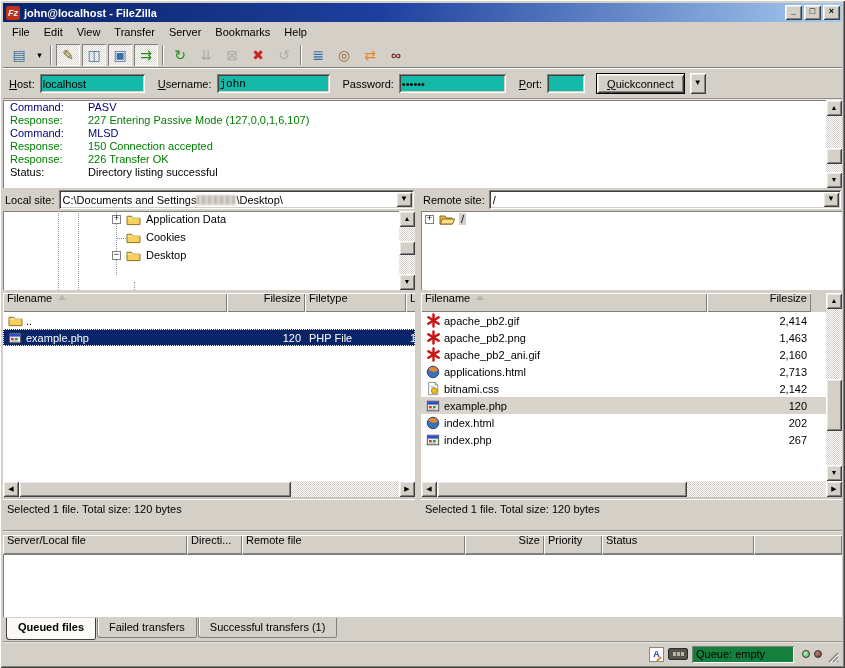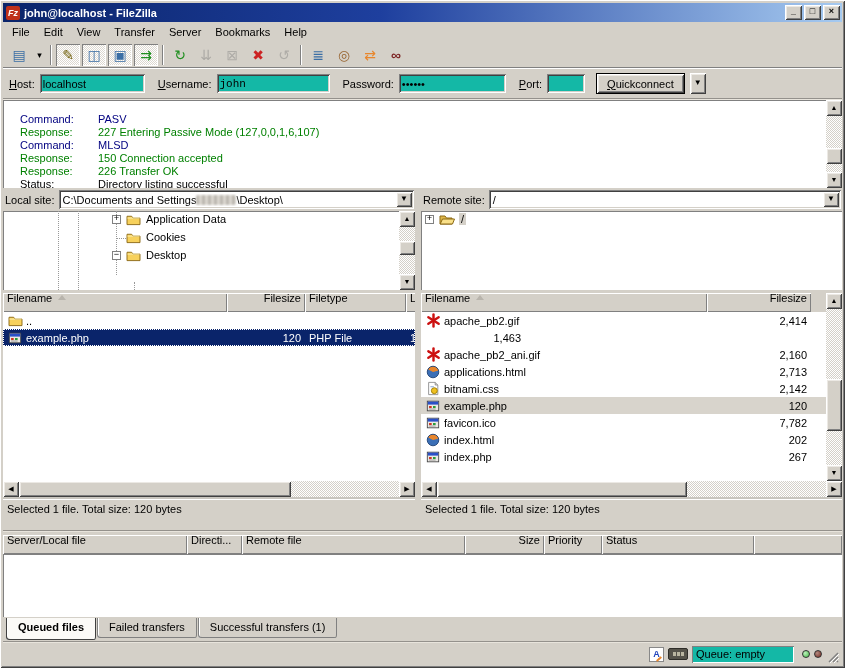--- a/index.html
+++ b/index.html
@@ -37,21 +37,21 @@
   .qlabel.ul { display:inline-block; }
   .qlabel.ul::first-letter { text-decoration:underline; }
   .qinput { height:19px; border:none; outline:none; padding:2px 3px; font:11px "Liberation Sans",sans-serif; background:#14b8a6;
     box-shadow: inset 1px 1px 0 #808080, inset -1px -1px 0 #fff, inset 2px 2px 0 #404040, inset -2px -2px 0 #d4d0c8; }
   .qc-btn { height:21px; padding:0 10px; font:11px "Liberation Sans",sans-serif; border:1px solid #000; }
   .qc-btn span { display:inline-block; }
   .qc-btn span::first-letter { text-decoration:underline; }
   .qc-drop { width:16px; height:21px; font-size:8px; line-height:20px; text-align:center; }
   
   .logwrap { height:88px; display:flex; background:#fff; box-shadow: inset 1px 1px 0 #808080, inset -1px -1px 0 #fff; }
-  .log { flex:1 1 auto; padding:1px 0 0 17px; overflow:hidden;margin-top:12px; }
+  .log { flex:1 1 auto; padding:1px 0 0 7px; overflow:hidden; }
   .logline { display:flex; height:13px; line-height:13px; white-space:nowrap; }
   .logline .llabel { width:78px; flex:0 0 auto; }
   .logline.command { color:var(--c-cmd); }
   .logline.response { color:var(--c-rsp); }
   .logline.status { color:#000; }
   
   .vscroll { width:16px; flex:0 0 auto; display:flex; flex-direction:column;
     background:repeating-conic-gradient(#fff 0% 25%, #d4d0c8 0% 50%); background-size:2px 2px; position:relative; }
   .hscroll { height:16px; display:flex; background:repeating-conic-gradient(#fff 0% 25%, #d4d0c8 0% 50%); background-size:2px 2px; position:relative; }
   .sbtn { width:16px; height:16px; flex:0 0 auto; font-size:7px; line-height:15px; text-align:center; color:#000; }
@@ -106,21 +106,21 @@
   .tab { height:20px; padding:3px 12px 0; background:#d4d0c8;
     box-shadow: inset 1px -1px 0 #808080, inset -1px 0 0 #808080, inset 2px 0 0 #fff; border-radius:0 0 3px 3px; }
   .tab.active { height:22px; background:#fbfaf7; font-weight:bold; box-shadow: inset 1px -1px 0 #404040, inset -1px 0 0 #404040, inset 2px 0 0 #fff; }
   
   .statusbar { height:24px; border-top:2px groove #e8e4dc; display:flex; align-items:center; justify-content:flex-end; gap:4px; padding:2px 3px 2px; }
   .tt-icon { width:15px; height:15px; background:#fff; border:1px solid #888; font-size:9px; font-weight:bold; color:#2244bb;
     text-align:center; line-height:13px; position:relative; }
   .tt-icon::after { content:""; position:absolute; right:1px; bottom:1px; width:6px; height:2px; background:#e8862c; transform:rotate(-40deg); }
   .spd-icon { width:20px; height:12px; background:#55534a; border:1px solid #2e2d28; border-radius:2px; display:flex; align-items:center; justify-content:center; gap:1px; }
   .spd-icon i { width:3px; height:4px; background:#b9b5a0; display:block; }
-  .queuebox { width:102px; height:17px; padding:2px 4px 0; background:#14b8a6; box-shadow: inset 1px 1px 0 #808080, inset -1px -1px 0 #fff; white-space:nowrap; }
+  .queuebox { width:102px; height:17px; padding:2px 4px 0; background:#15803d; box-shadow: inset 1px 1px 0 #808080, inset -1px -1px 0 #fff; white-space:nowrap; }
   .led { width:8px; height:8px; border-radius:50%; border:1px solid #333; }
   .grip { width:13px; height:13px; align-self:flex-end; }
 </style>
 </head>
 <body>
 
 <div class="app">
 
   <div class="titlebar">
     <div class="fzicon">Fz</div>
@@ -407,35 +407,47 @@
                       </g>
                     </svg>
                   </span>
                   <span>apache_pb2.gif</span>
                 </div>
                 <div class="fcell right" style="width: 104px;">
                   <span>2,414</span>
                 </div>
               </div>
               <div class="frow">
-                <div class="fcell right" style="width: 104px;">
-                  <span>1,463</span>
-                </div>
-              </div>
-              <div class="frow">
                 <div class="fcell" style="width: 286px;">
                   <span class="icon16">
                     <svg width="15" height="15" viewBox="0 0 16 16">
                       <g stroke="#cc1111" stroke-width="2.6" stroke-linecap="round">
                         <line x1="8" y1="1.5" x2="8" y2="14.5"></line>
                         <line x1="2.5" y1="4.5" x2="13.5" y2="11.5"></line>
                         <line x1="13.5" y1="4.5" x2="2.5" y2="11.5"></line>
                       </g>
                     </svg>
                   </span>
+                  <span>apache_pb2.png</span>
+                </div>
+                <div class="fcell right" style="width: 104px;">
+                  <span>1,463</span>
+                </div>
+              </div>
+              <div class="frow">
+                <div class="fcell" style="width: 286px;">
+                  <span class="icon16">
+                    <svg width="15" height="15" viewBox="0 0 16 16">
+                      <g stroke="#cc1111" stroke-width="2.6" stroke-linecap="round">
+                        <line x1="8" y1="1.5" x2="8" y2="14.5"></line>
+                        <line x1="2.5" y1="4.5" x2="13.5" y2="11.5"></line>
+                        <line x1="13.5" y1="4.5" x2="2.5" y2="11.5"></line>
+                      </g>
+                    </svg>
+                  </span>
                   <span>apache_pb2_ani.gif</span>
                 </div>
                 <div class="fcell right" style="width: 104px;">
                   <span>2,160</span>
                 </div>
               </div>
               <div class="frow">
                 <div class="fcell" style="width: 286px;">
                   <span class="icon16">
                     <svg width="14" height="14" viewBox="0 0 16 16">
@@ -474,37 +486,20 @@
                       <rect x="2" y="3" width="12" height="3.4" fill="#2a50c8"></rect>
                       <rect x="3.5" y="8" width="3" height="2.4" fill="#cc3322"></rect>
                       <rect x="8" y="8" width="3" height="2.4" fill="#2a9a3a"></rect>
                       <rect x="3.5" y="11" width="7.5" height="1" fill="#999"></rect>
                     </svg>
                   </span>
                   <span>example.php</span>
                 </div>
                 <div class="fcell right" style="width: 104px;">
                   <span>120</span>
-                </div>
-              </div>
-              <div class="frow">
-                <div class="fcell" style="width: 286px;">
-                  <span class="icon16">
-                    <svg width="14" height="14" viewBox="0 0 16 16">
-                      <rect x="1.5" y="2.5" width="13" height="11" fill="#ece9e4" stroke="#444"></rect>
-                      <rect x="2" y="3" width="12" height="3.4" fill="#2a50c8"></rect>
-                      <rect x="3.5" y="8" width="3" height="2.4" fill="#cc3322"></rect>
-                      <rect x="8" y="8" width="3" height="2.4" fill="#2a9a3a"></rect>
-                      <rect x="3.5" y="11" width="7.5" height="1" fill="#999"></rect>
-                    </svg>
-                  </span>
-                  <span>favicon.ico</span>
-                </div>
-                <div class="fcell right" style="width: 104px;">
-                  <span>7,782</span>
                 </div>
               </div>
               <div class="frow">
                 <div class="fcell" style="width: 286px;">
                   <span class="icon16">
                     <svg width="14" height="14" viewBox="0 0 16 16">
                       <circle cx="8" cy="8" r="6.6" fill="#3b6fb6"></circle>
                       <path d="M2.4 5.2 A6.6 6.6 0 0 1 14.6 6.2 L8 8 Z" fill="#e8862c"></path>
                       <circle cx="8" cy="8" r="6.6" fill="none" stroke="#1c3f73"></circle>
                     </svg>

